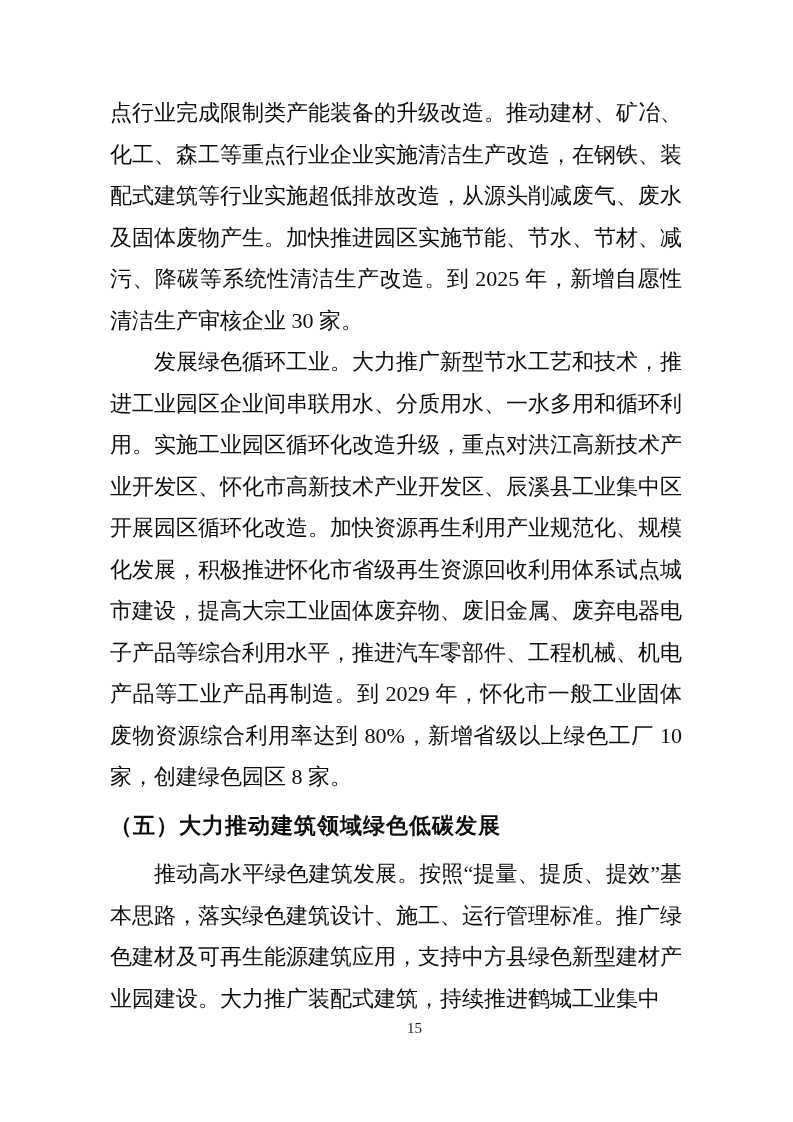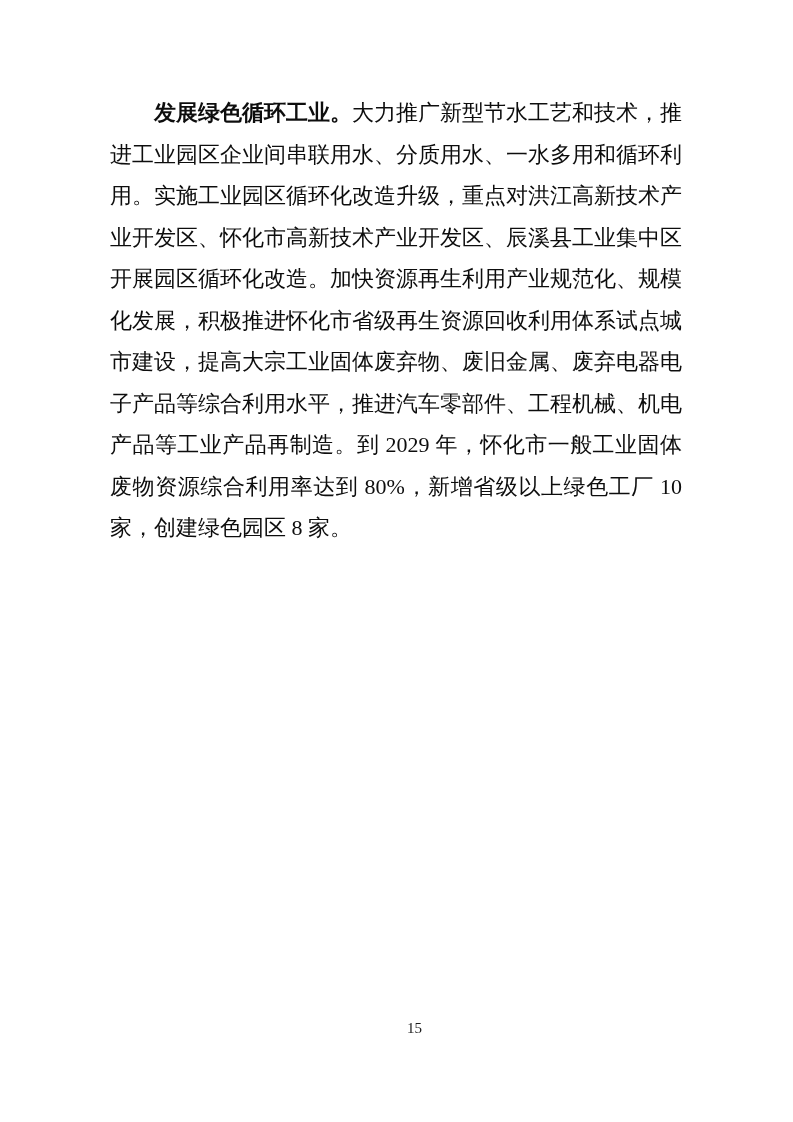--- a/index.html
+++ b/index.html
@@ -26,21 +26,21 @@
     text-align: justify;
     text-justify: inter-ideograph;
   }
   .para {
     margin: 0;
   }
   .para.indent {
     text-indent: 2em;
   }
   .lead {
-    font-weight: bold;
+    font-weight: normal;
   }
   .section-heading {
     font-size: 22px;
     font-weight: bold;
     margin: 7px 0;
     letter-spacing: 1px;
   }
   .page-number {
     position: absolute;
     top: 1020px;
@@ -50,21 +50,24 @@
     font-size: 15px;
     color: #1a1a1a;
   }
 </style>
 </head>
 <body>
 
 <div class="page">
   <div class="content">
 
+    <p class="para"><span>点行业完成限制类产能装备的升级改造。推动建材、矿冶、化工、森工等重点行业企业实施清洁生产改造，在钢铁、装配式建筑等行业实施超低排放改造，从源头削减废气、废水及固体废物产生。加快推进园区实施节能、节水、节材、减污、降碳等系统性清洁生产改造。到 2025 年，新增自愿性清洁生产审核企业 30 家。</span></p>
 
     <p class="para indent"><span class="lead">发展绿色循环工业。</span><span>大力推广新型节水工艺和技术，推进工业园区企业间串联用水、分质用水、一水多用和循环利用。实施工业园区循环化改造升级，重点对洪江高新技术产业开发区、怀化市高新技术产业开发区、辰溪县工业集中区开展园区循环化改造。加快资源再生利用产业规范化、规模化发展，积极推进怀化市省级再生资源回收利用体系试点城市建设，提高大宗工业固体废弃物、废旧金属、废弃电器电子产品等综合利用水平，推进汽车零部件、工程机械、机电产品等工业产品再制造。到 2029 年，怀化市一般工业固体废物资源综合利用率达到 80%，新增省级以上绿色工厂 10 家，创建绿色园区 8 家。</span></p>
 
+    <h3 class="section-heading"><span>（五）大力推动建筑领域绿色低碳发展</span></h3>
 
+    <p class="para indent"><span class="lead">推动高水平绿色建筑发展。</span><span>按照“提量、提质、提效”基本思路，落实绿色建筑设计、施工、运行管理标准。推广绿色建材及可再生能源建筑应用，支持中方县绿色新型建材产业园建设。大力推广装配式建筑，持续推进鹤城工业集中</span></p>
 
   </div>
 
   <div class="page-number">15</div>
 </div>
 
 </body></html>

